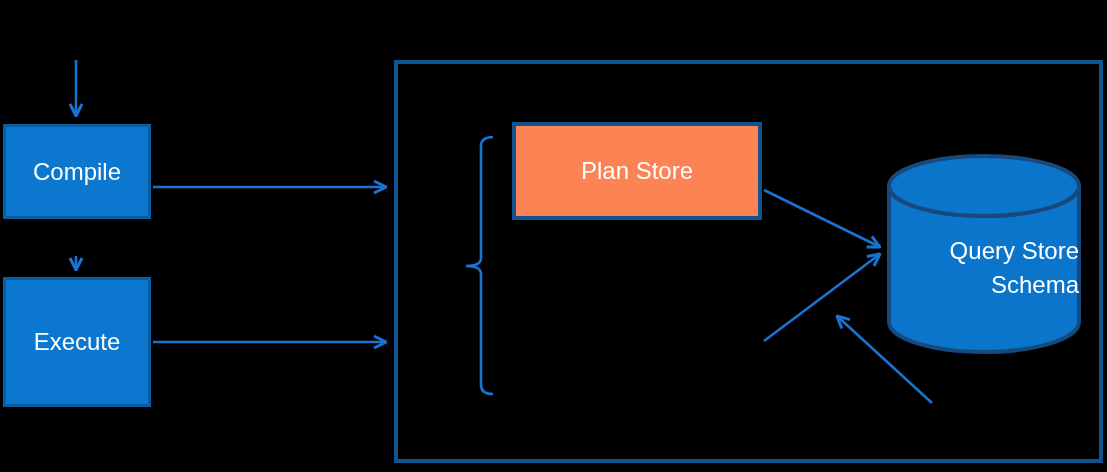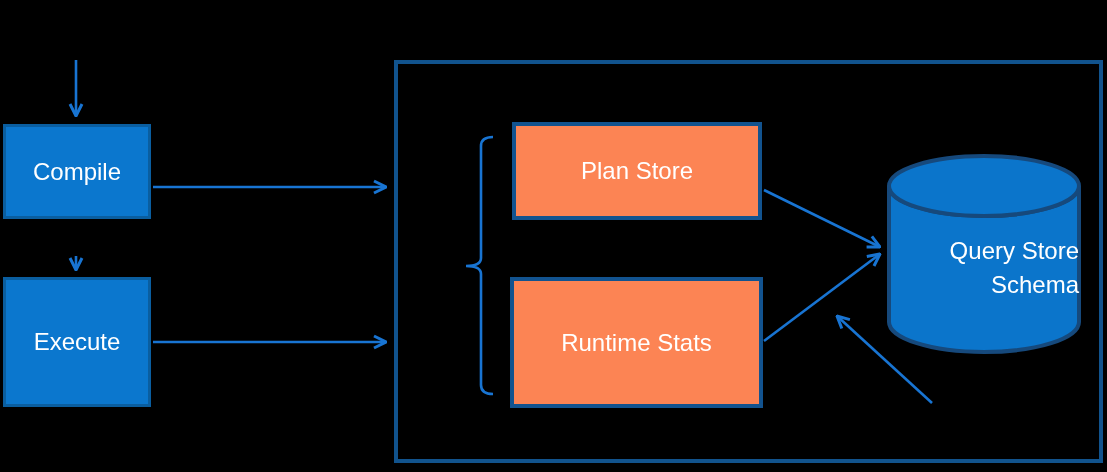--- a/index.html
+++ b/index.html
@@ -88,22 +88,19 @@
   </div>
 
   <div id="execute" class="node blue-node">
     <span>Execute</span>
   </div>
 
   <div id="plan-store" class="node orange-node">
     <span>Plan Store</span>
   </div>
 
-  <div id="runtime-stats" class="node orange-node">
-    <span>Runtime Stats</span>
-  </div>
 
   <div id="cyl-label">
     <div>Query Store</div>
     <div>Schema</div>
   </div>
 
 </div>
 
 </body></html>

